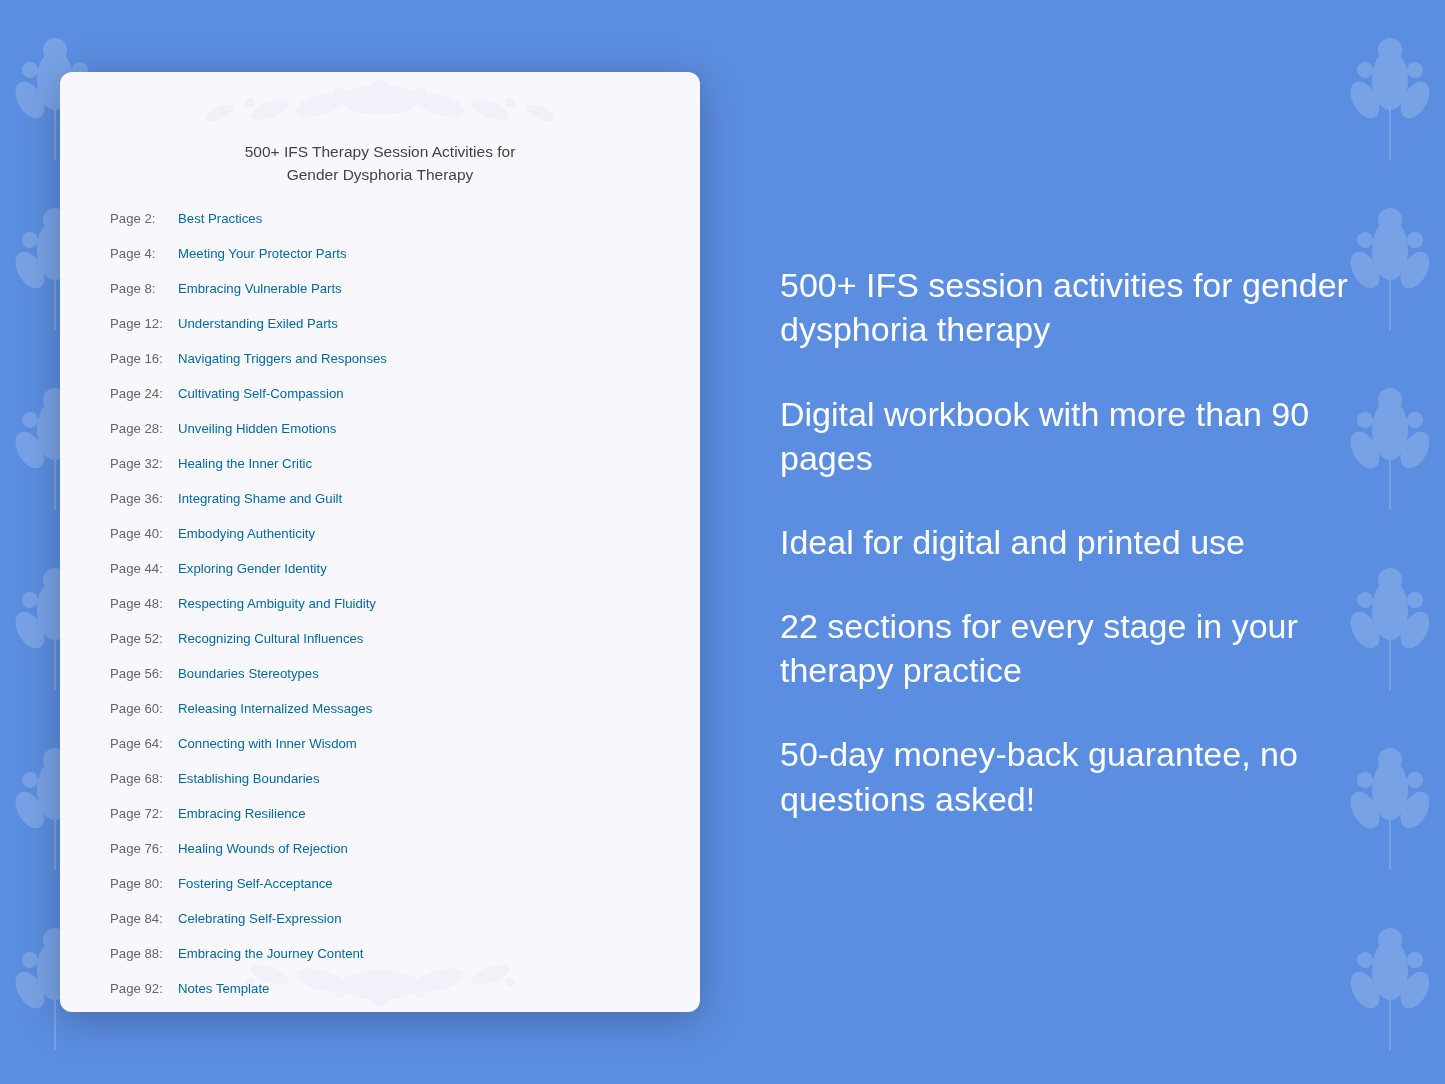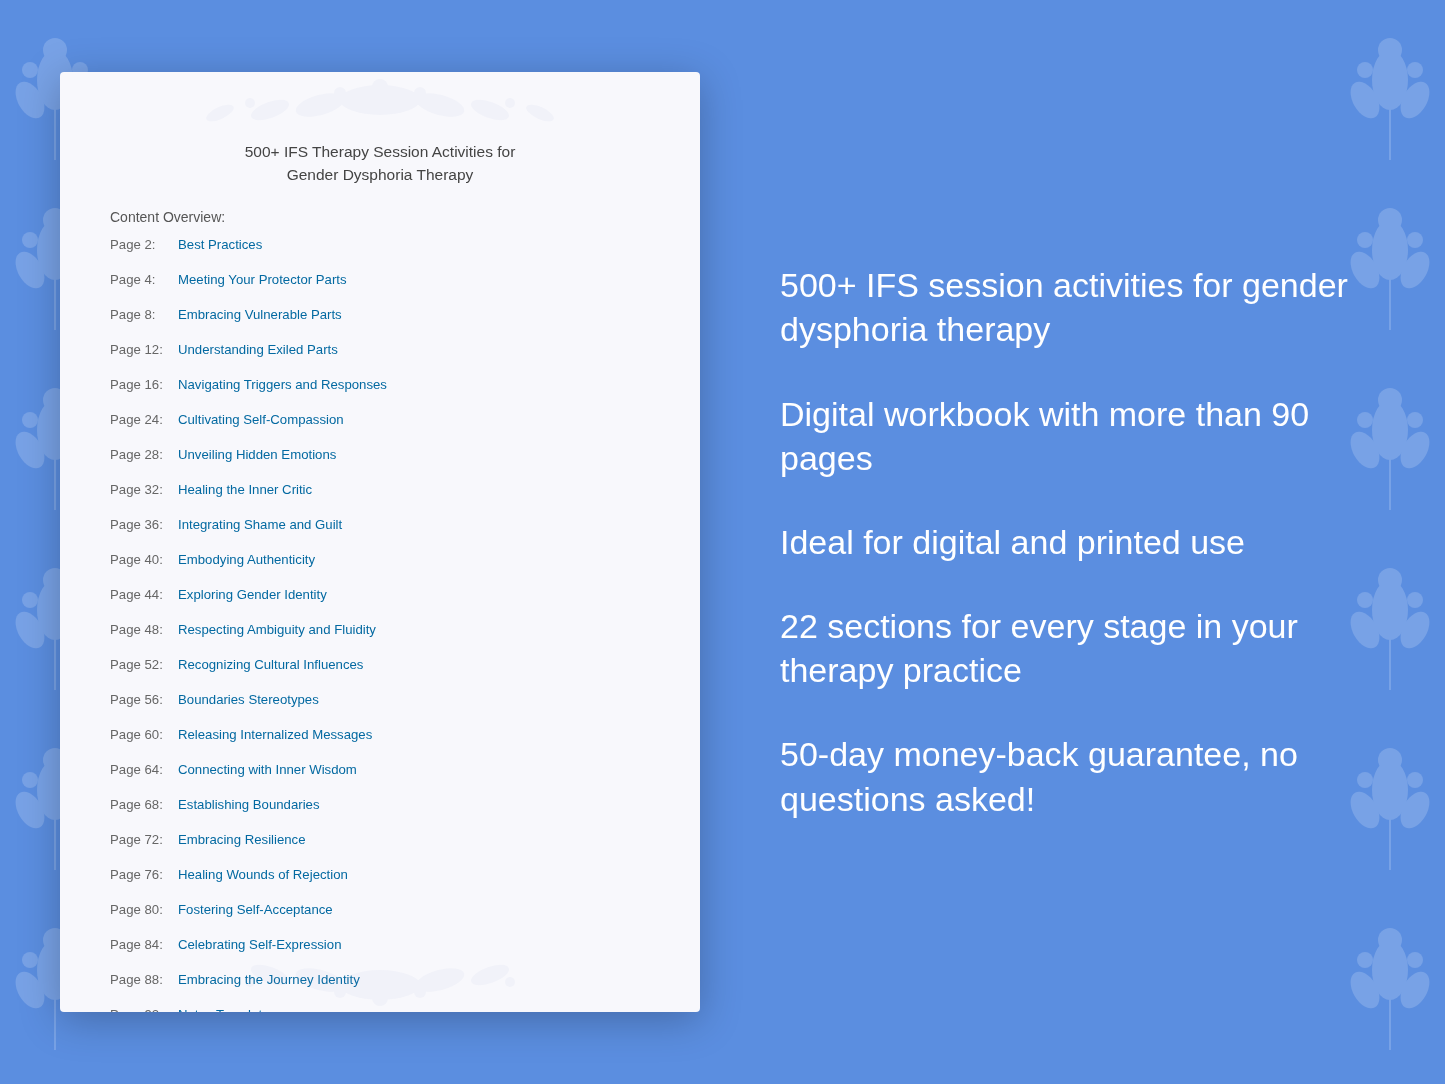--- a/index.html
+++ b/index.html
@@ -49,21 +49,21 @@
       align-items: center;
       width: 100%;
       height: 100%;
       padding: 40px 60px;
       gap: 60px;
     }
 
     
     .document {
       background: #f8f8fc;
-      border-radius: 4px;
+      border-radius: 12px;
       width: 640px;
       min-width: 640px;
       height: 940px;
       box-shadow: 0 8px 40px rgba(0,0,0,0.25);
       padding: 40px 50px 30px 50px;
       display: flex;
       flex-direction: column;
       position: relative;
       overflow: hidden;
     }
@@ -286,21 +286,20 @@
           <ellipse cx="370" cy="38" rx="15" ry="6" transform="rotate(25 370 38)"></ellipse>
         </g>
       </svg>
     </div>
 
     <div class="doc-title">
       <span>500+ IFS Therapy Session Activities for</span><br>
       <span>Gender Dysphoria Therapy</span>
     </div>
 
-    <div class="content-overview-label">Content Overview:</div>
 
     <ul class="toc-list" id="toc-list">
     <li class="toc-item">
           <span class="toc-page-num">Page  2:</span>
           <span class="toc-title">Best Practices</span>
         </li>
         <li class="toc-item">
           <span class="toc-page-num">Page  4:</span>
           <span class="toc-title">Meeting Your Protector Parts</span>
         </li>
@@ -375,21 +374,21 @@
         <li class="toc-item">
           <span class="toc-page-num">Page 80:</span>
           <span class="toc-title">Fostering Self-Acceptance</span>
         </li>
         <li class="toc-item">
           <span class="toc-page-num">Page 84:</span>
           <span class="toc-title">Celebrating Self-Expression</span>
         </li>
         <li class="toc-item">
           <span class="toc-page-num">Page 88:</span>
-          <span class="toc-title">Embracing the Journey Identity</span>
+          <span class="toc-title">Embracing the Journey Content</span>
         </li>
         <li class="toc-item">
           <span class="toc-page-num">Page 92:</span>
           <span class="toc-title">Notes Template</span>
         </li>
       </ul>
 
     <div class="doc-bottom-decoration">
       <svg width="420" height="55" viewBox="0 0 420 55" xmlns="http://www.w3.org/2000/svg">
         <g fill="#8899cc" opacity="0.5">

